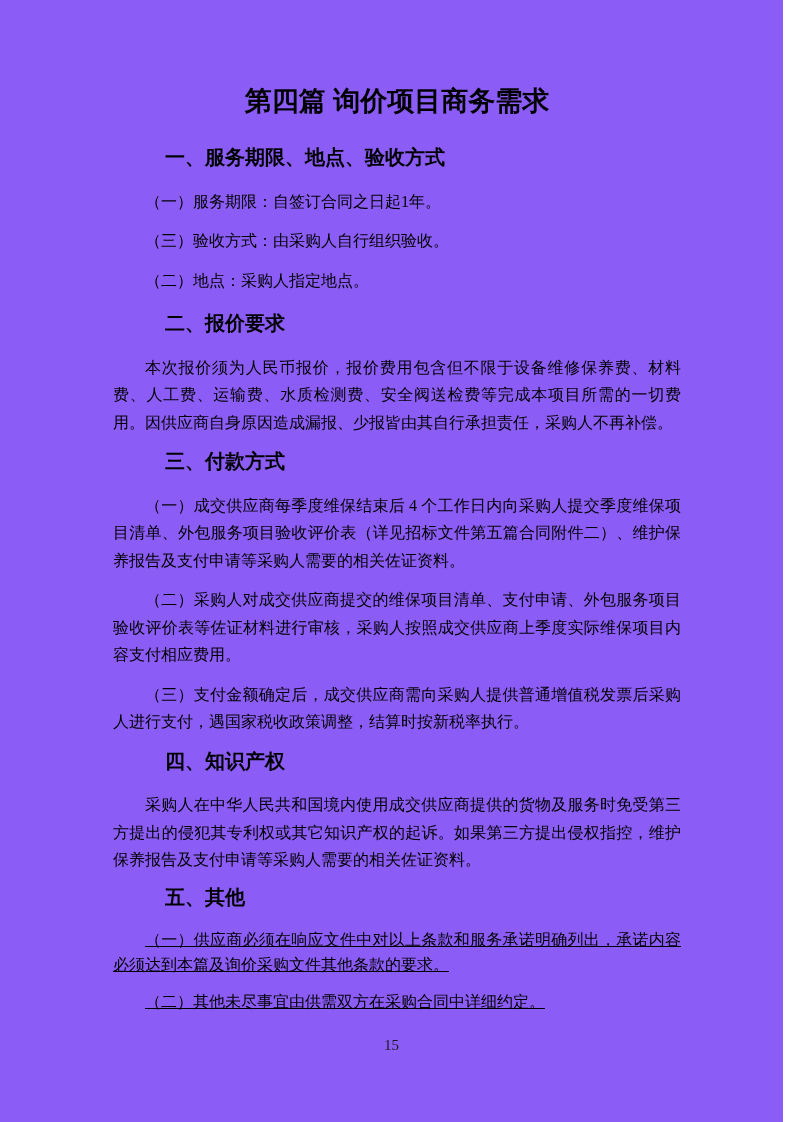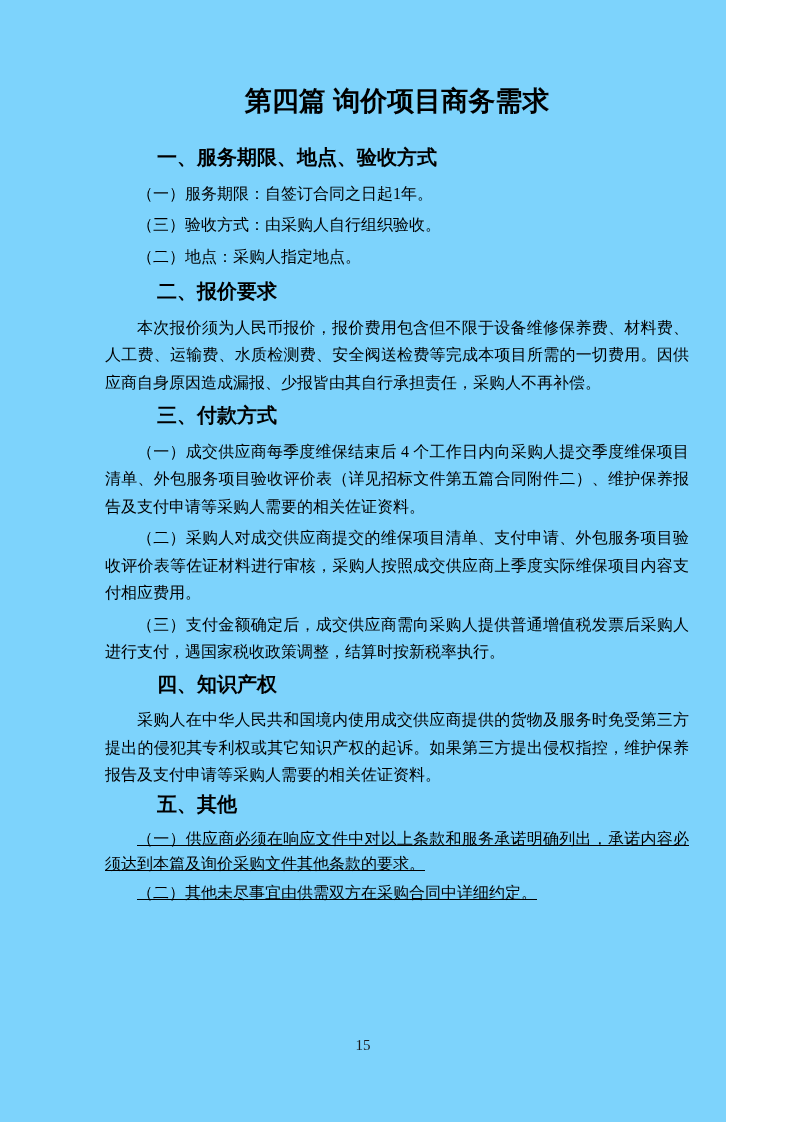--- a/index.html
+++ b/index.html
@@ -2,52 +2,52 @@
 <html><head>
 <meta charset="utf-8">
 <style>
   html, body {
     margin: 0;
     padding: 0;
     background: #ffffff;
   }
   .page {
     position: relative;
-    width: 726px;
+    width: 783px;
     height: 1122px;
-    background: #7dd3fc;
+    background: #8b5cf6;
     color: #000000;
     font-family: "Liberation Serif", "DejaVu Serif", serif;
     overflow: hidden;
   }
   .content {
     position: absolute;
     left: 101px;
     top: 84px;
     width: 592px;
   }
   .doc-title {
     margin: 0 0 25px 0;
     font-family: "Liberation Sans", "DejaVu Sans", sans-serif;
     font-weight: 700;
     font-size: 27px;
     line-height: 35px;
     text-align: center;
     white-space: nowrap;
   }
   .sec-heading {
-    margin: 8px;
+    margin: 16px;
     padding-left: 48px;
     font-family: Liberation Serif, serif;
     font-weight: 700;
     font-size: 20px;
     line-height: 27.5px;
   }
   .para {
-    margin: 4px;
+    margin: 12px;
     font-size: 16px;
     line-height: 27.5px;
     text-indent: 2em;
     text-align: justify;
   }
   .lh25 { line-height: 25px; text-decoration: underline; }
   .mt6 { margin-top: 6px; }
   .mt5 { margin-top: 5px; }
   .mt4 { margin-top: 4px; }
   .mt3 { margin-top: 3px; }

